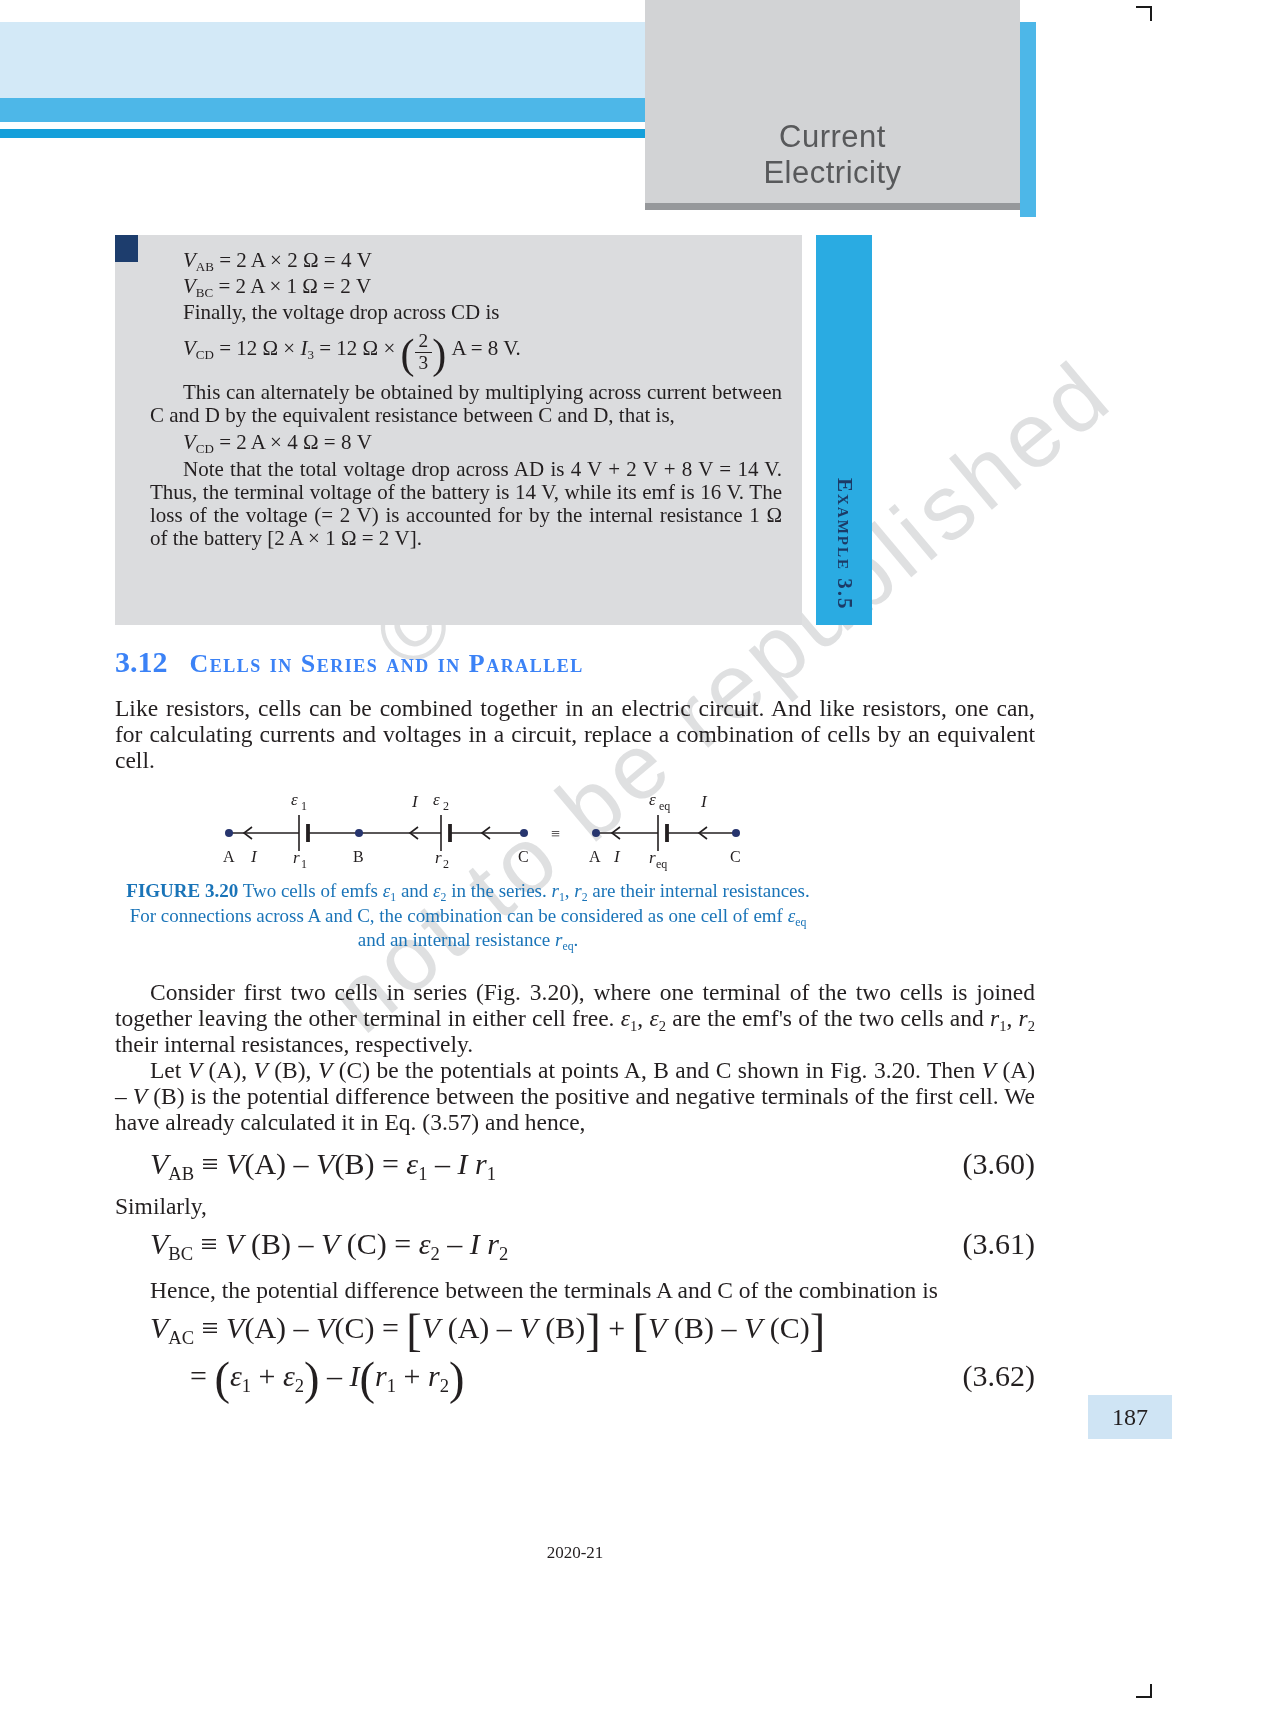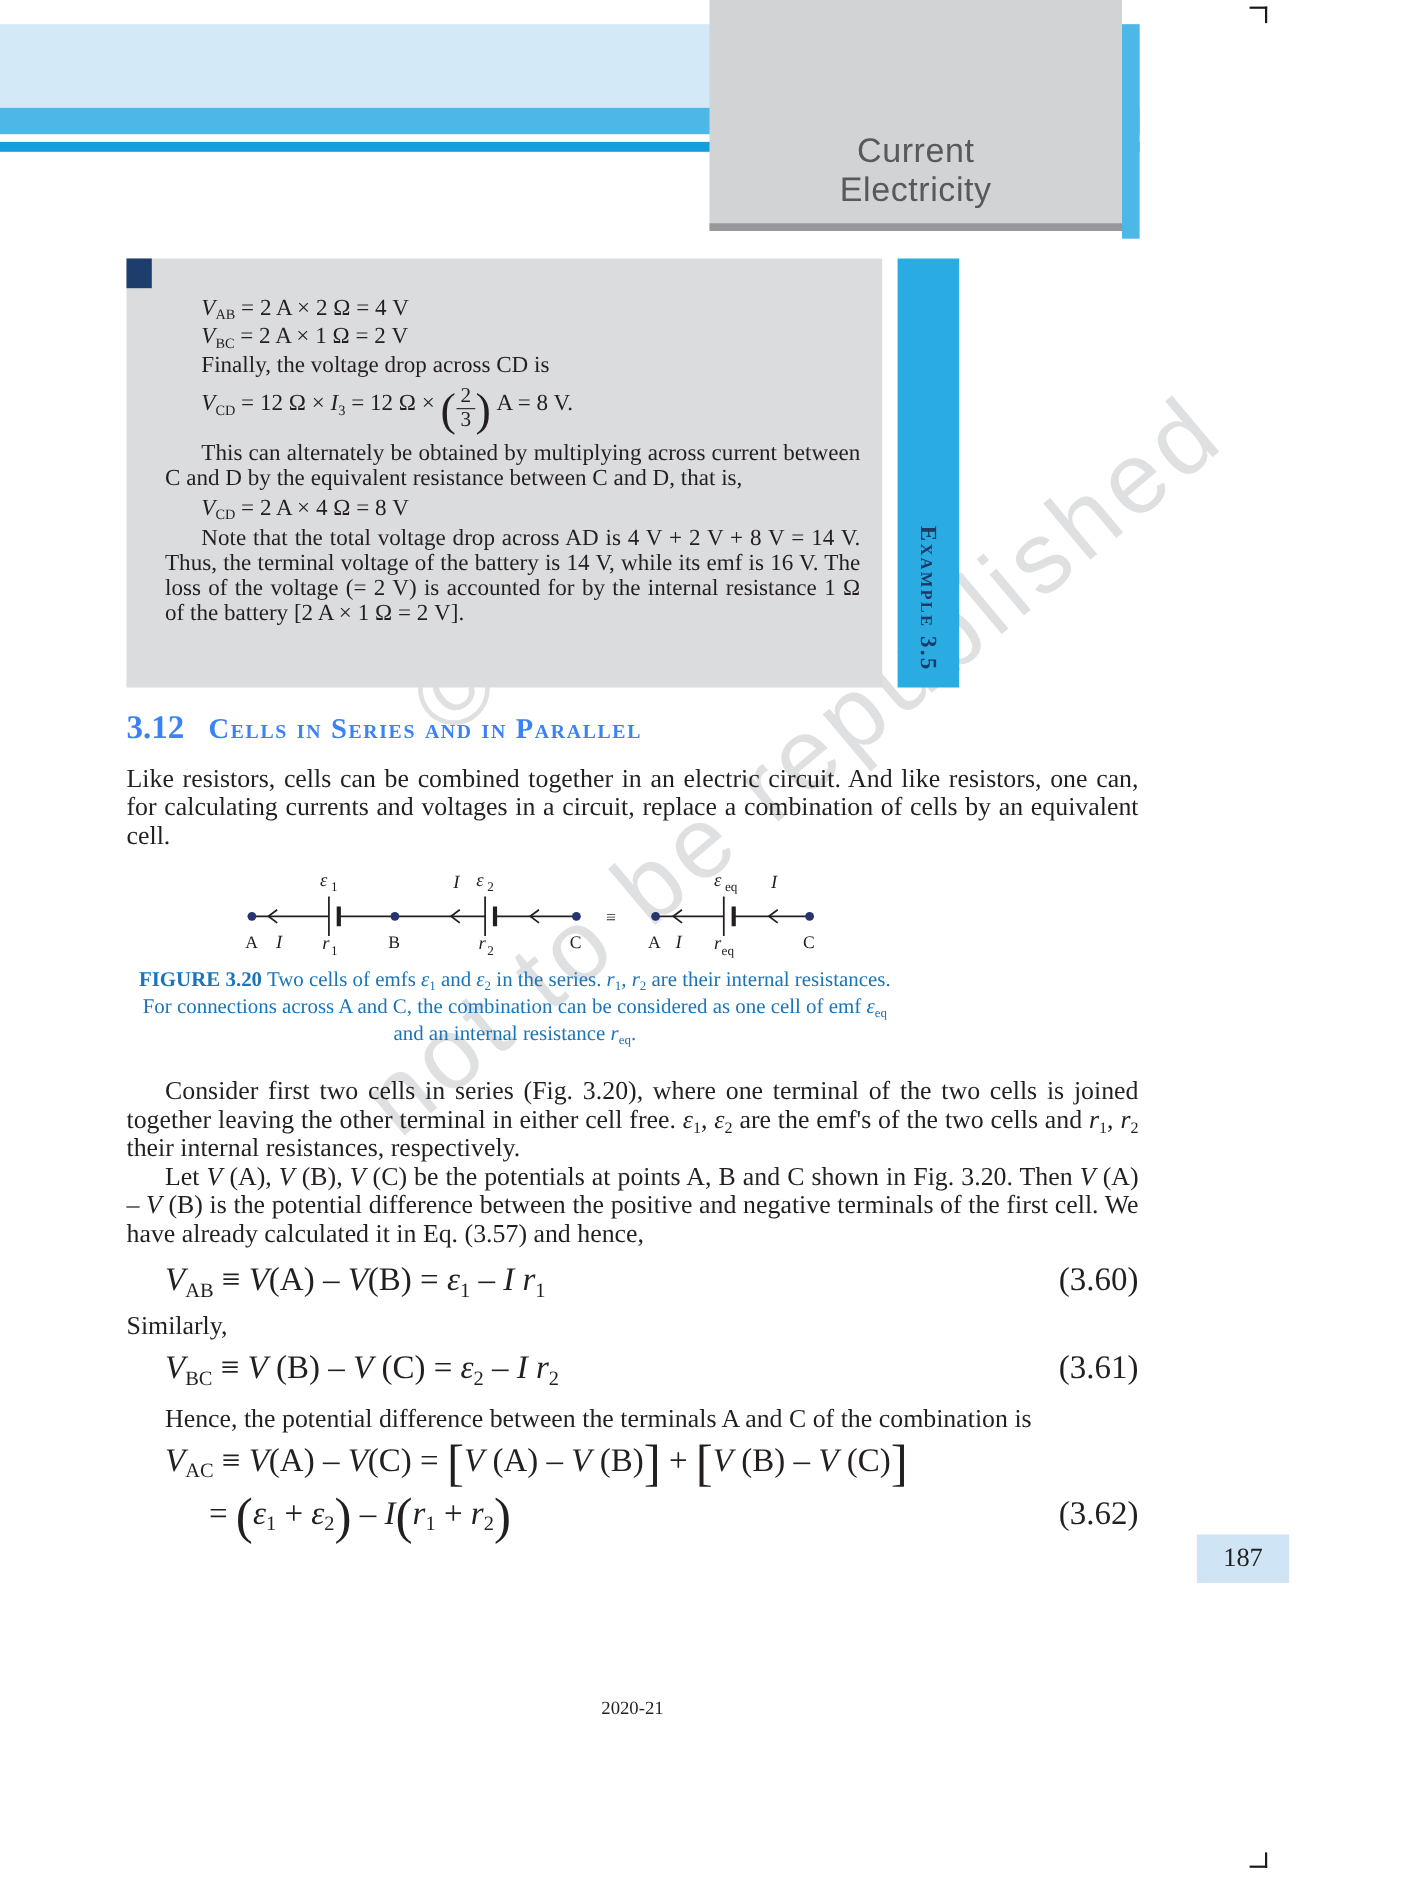--- a/index.html
+++ b/index.html
@@ -19,21 +19,21 @@
   .chapter-title{font-family:"Liberation Sans",sans-serif;font-size:31px;line-height:36px;
                  color:#58595b;letter-spacing:0.5px;}
 
   
   .watermark{position:absolute;left:140px;top:350px;width:1000px;transform:rotate(-40deg);
              color:#c5c7c9;opacity:0.55;font-family:"Liberation Sans",sans-serif;
              font-size:92px;line-height:250px;letter-spacing:6px;text-align:center;z-index:1;}
 
   
   .example-box{position:absolute;left:115px;top:235px;width:687px;height:390px;background:#dbdcde;
-               box-sizing:border-box;padding:30px 20px 0 35px;font-size:21px;line-height:23px;z-index:2;}
+               box-sizing:border-box;padding:11px 20px 0 35px;font-size:21px;line-height:23px;z-index:2;}
   .example-corner{position:absolute;left:115px;top:235px;width:23px;height:27px;background:#1d3d6d;z-index:3;}
   .example-sidebar{position:absolute;left:816px;top:235px;width:56px;height:390px;background:#2aabe2;z-index:2;}
   .side-label{position:absolute;bottom:14px;left:50%;transform:translateX(-50%);
               writing-mode:vertical-rl;font-variant:small-caps;font-weight:700;font-size:21px;
               letter-spacing:2px;color:#1c3a66;white-space:nowrap;}
   .ex-formula{margin:3px 0 3px 33px;}
   .ex-line{margin:3px 0 3px 33px;}
   .ex-tall{margin:7px 0 7px 33px;}
   .ex-para{margin:4px 0;text-indent:33px;text-align:justify;}
   .example-box p{padding:0;}

